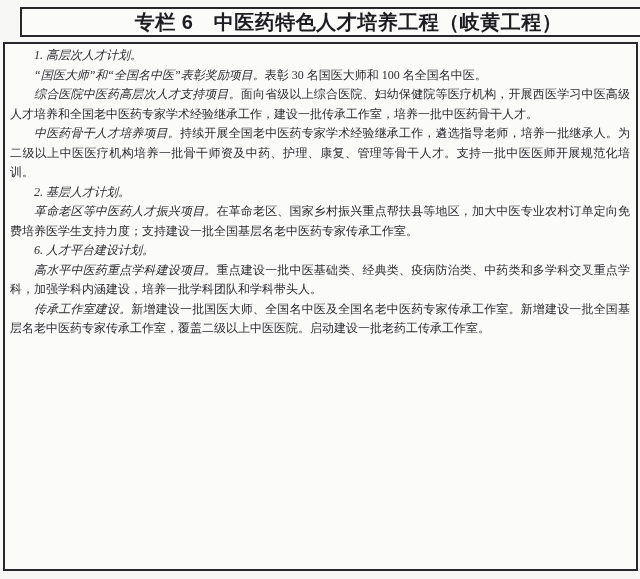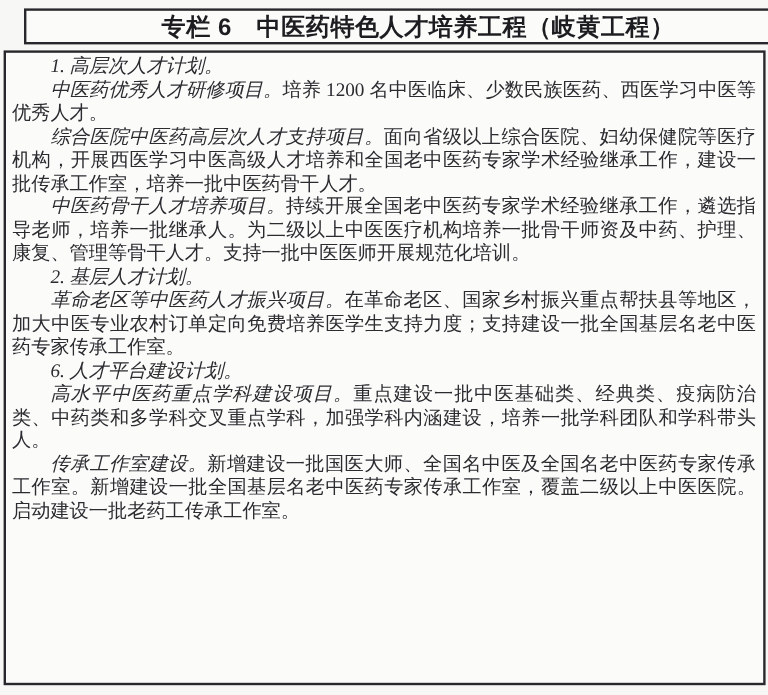--- a/index.html
+++ b/index.html
@@ -35,44 +35,44 @@
     position: absolute;
     left: 3px; top: 42px;
     width: 635px; height: 529px;
     border: 2px solid #28282c;
     background: #fbfbfa;
     padding: 2px 6px 0 5px;
   }
   .body-box p {
     margin: 0;
     text-indent: 2em;
-    font-size: 16px;
+    font-size: 12px;
     line-height: 19.5px;
     color: #2b2b30;
     text-align: justify;
     text-justify: inter-ideograph;
   }
   .kai { font-style: italic; }
 </style>
 </head>
 <body>
 
 <div class="page">
 
   <div class="title-box">
     <span class="title">专栏 6　中医药特色人才培养工程（岐黄工程）</span>
   </div>
 
   <div class="body-box">
 
     <p class="kai">1. 高层次人才计划。</p>
 
+    <p><span class="kai">“国医大师”和“全国名中医”表彰奖励项目。</span><span>表彰 30 名国医大师和 100 名全国名中医。</span></p>
 
 
-    <p><span class="kai">中医药优秀人才研修项目。</span><span>培养 1200 名中医临床、少数民族医药、西医学习中医等优秀人才。</span></p>
 
     <p><span class="kai">综合医院中医药高层次人才支持项目。</span><span>面向省级以上综合医院、妇幼保健院等医疗机构，开展西医学习中医高级人才培养和全国老中医药专家学术经验继承工作，建设一批传承工作室，培养一批中医药骨干人才。</span></p>
 
     <p><span class="kai">中医药骨干人才培养项目。</span><span>持续开展全国老中医药专家学术经验继承工作，遴选指导老师，培养一批继承人。为二级以上中医医疗机构培养一批骨干师资及中药、护理、康复、管理等骨干人才。支持一批中医医师开展规范化培训。</span></p>
 
     <p class="kai">2. 基层人才计划。</p>
 
 
     <p><span class="kai">革命老区等中医药人才振兴项目。</span><span>在革命老区、国家乡村振兴重点帮扶县等地区，加大中医专业农村订单定向免费培养医学生支持力度；支持建设一批全国基层名老中医药专家传承工作室。</span></p>
 

